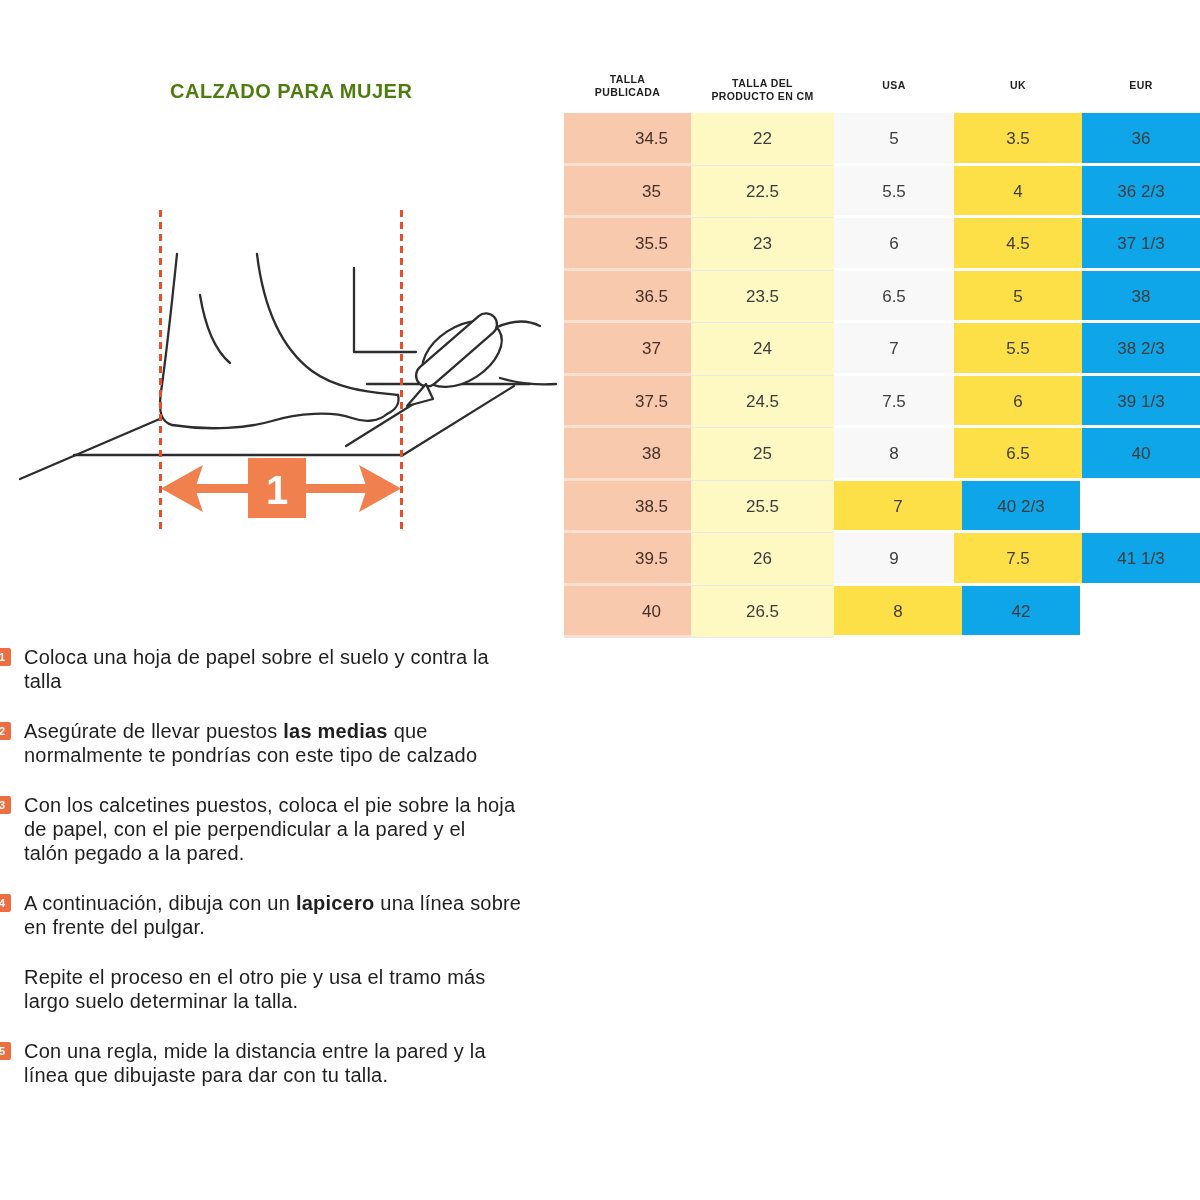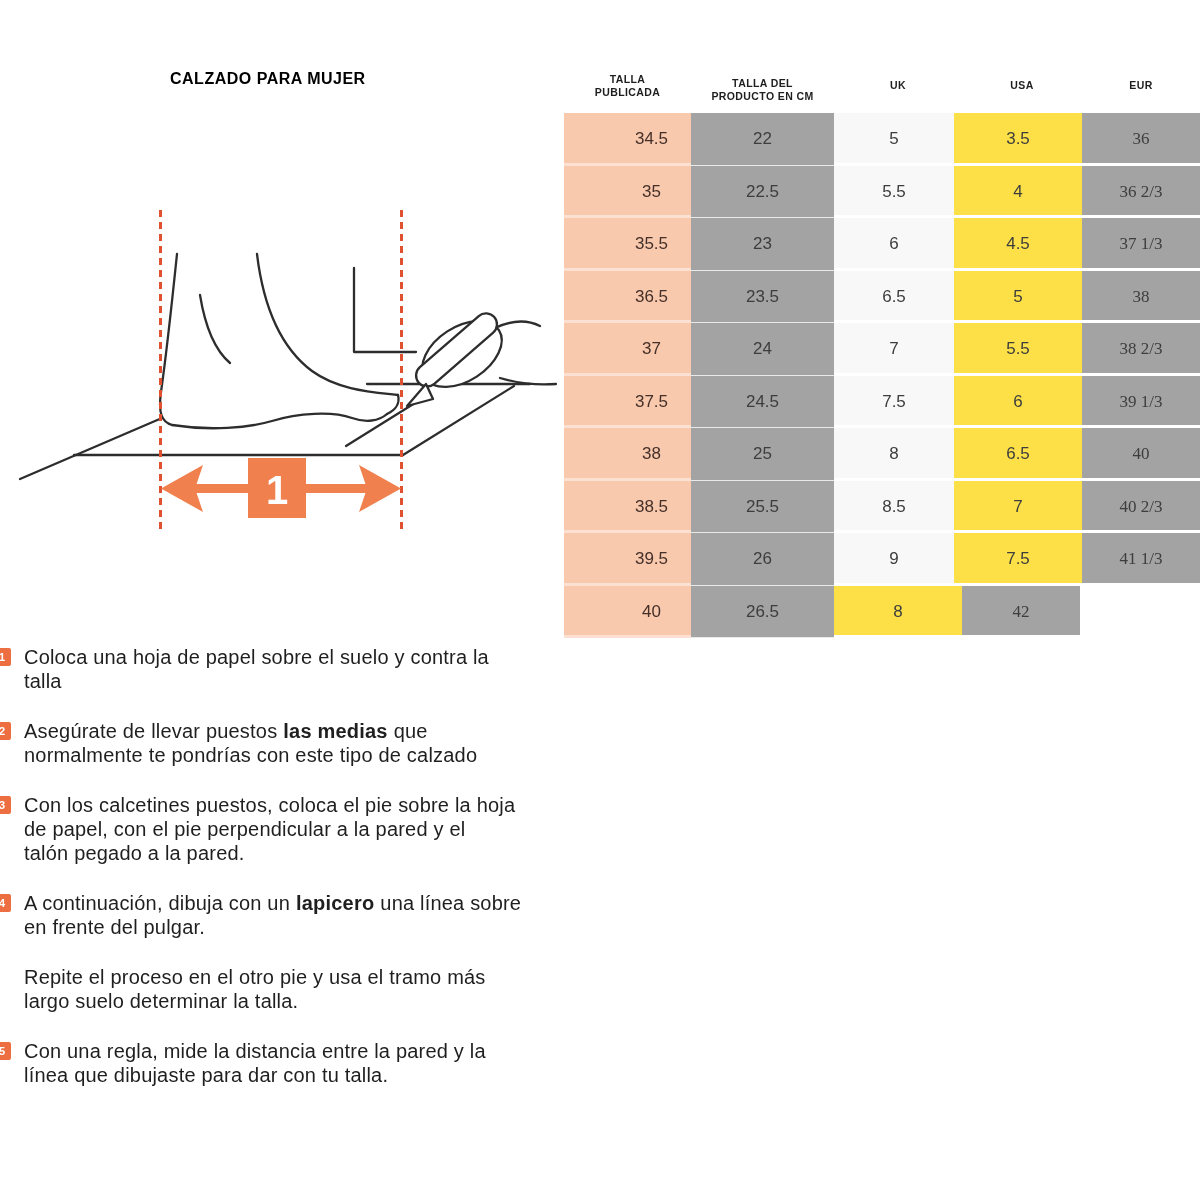--- a/index.html
+++ b/index.html
@@ -8,22 +8,22 @@
     width: 1200px; height: 1200px;
     position: relative;
     overflow: hidden;
     background: #ffffff;
     font-family: "Liberation Sans", sans-serif;
     color: #222;
   }
 
   
   .page-title {
-    position: absolute; left: 170px; top: 70px;
-    font-size: 16px; font-weight: bold; letter-spacing: 0.5px; color: #000000;
+    position: absolute; left: 170px; top: 80px;
+    font-size: 20px; font-weight: bold; letter-spacing: 0.5px; color: #4d7c0f;
   }
 
   
   .size-table { position: absolute; left: 564px; top: 58px; width: 636px; }
   .thead { display: flex; height: 55px; }
   .th {
     display: flex; align-items: center; justify-content: center; text-align: center;
     font-size: 10.5px; font-weight: bold; letter-spacing: 0.4px; color: #1e1e1e;
     line-height: 13px;
   }
@@ -31,24 +31,24 @@
   .w0 { width: 127px; } .w1 { width: 143px; } .w2 { width: 120px; }
   .w3 { width: 128px; } .w4 { width: 118px; }
   .th.w0 .hwrap { max-width: 80px; }
   .th.w1 .hwrap { max-width: 116px; margin-top: 8px; }
   .tr { display: flex; height: 52.5px; }
   .td {
     display: flex; align-items: center; justify-content: center;
     font-size: 17px; color: #3d3d3d;
   }
   .td.c0 { background: #f9c9ae; box-shadow: inset 0 -3px 0 rgba(255,255,255,0.45); color: #443028; padding-left: 48px; }
-  .td.c1 { background: #a3a3a3; box-shadow: inset 0 -1px 0 #e9e9e9; }
+  .td.c1 { background: #fef9c3; box-shadow: inset 0 -1px 0 #e9e9e9; }
   .td.c2 { background: #f8f8f8; box-shadow: inset 0 -3px 0 #ffffff; }
   .td.c3 { background: #fde047; box-shadow: inset 0 -3px 0 #ffffff; }
-  .td.c4 { background: #a3a3a3; box-shadow: inset 0 -3px 0 #ffffff; font-family: Liberation Serif, serif; }
+  .td.c4 { background: #0ea5e9; box-shadow: inset 0 -3px 0 #ffffff; }
 
   
   .diagram { position: absolute; left: 0; top: 192px; }
 
   
   .instructions { position: absolute; left: 0; top: 645px; width: 600px; }
   .instr { display: flex; margin-bottom: 26px; }
   .badge {
     width: 18px; height: 18px; flex-shrink: 0;
     margin-left: -7px; margin-right: 13px; margin-top: 3px;
@@ -66,25 +66,25 @@
 <div class="page-title">CALZADO PARA MUJER</div>
 
 <div class="size-table">
   <div class="thead">
     <div class="th w0">
         <span class="hwrap">TALLA PUBLICADA</span>
       </div>
     <div class="th w1">
         <span class="hwrap">TALLA DEL PRODUCTO EN CM</span>
       </div>
+    <div class="th w2">
+        <span class="hwrap">USA</span>
+      </div>
     <div class="th w3">
         <span class="hwrap">UK</span>
-      </div>
-    <div class="th w2">
-        <span class="hwrap">USA</span>
       </div>
     <div class="th w4">
         <span class="hwrap">EUR</span>
       </div>
   </div>
   <div class="tbody">
     <div class="tr">
         <div class="td c0 w0">34.5</div>
         <div class="td c1 w1">22</div>
         <div class="td c2 w2">5</div>
@@ -129,21 +129,20 @@
     <div class="tr">
         <div class="td c0 w0">38</div>
         <div class="td c1 w1">25</div>
         <div class="td c2 w2">8</div>
         <div class="td c3 w3">6.5</div>
         <div class="td c4 w4">40</div>
       </div>
     <div class="tr">
         <div class="td c0 w0">38.5</div>
         <div class="td c1 w1">25.5</div>
-        <div class="td c2 w2">8.5</div>
         <div class="td c3 w3">7</div>
         <div class="td c4 w4">40 2/3</div>
       </div>
     <div class="tr">
         <div class="td c0 w0">39.5</div>
         <div class="td c1 w1">26</div>
         <div class="td c2 w2">9</div>
         <div class="td c3 w3">7.5</div>
         <div class="td c4 w4">41 1/3</div>
       </div>

